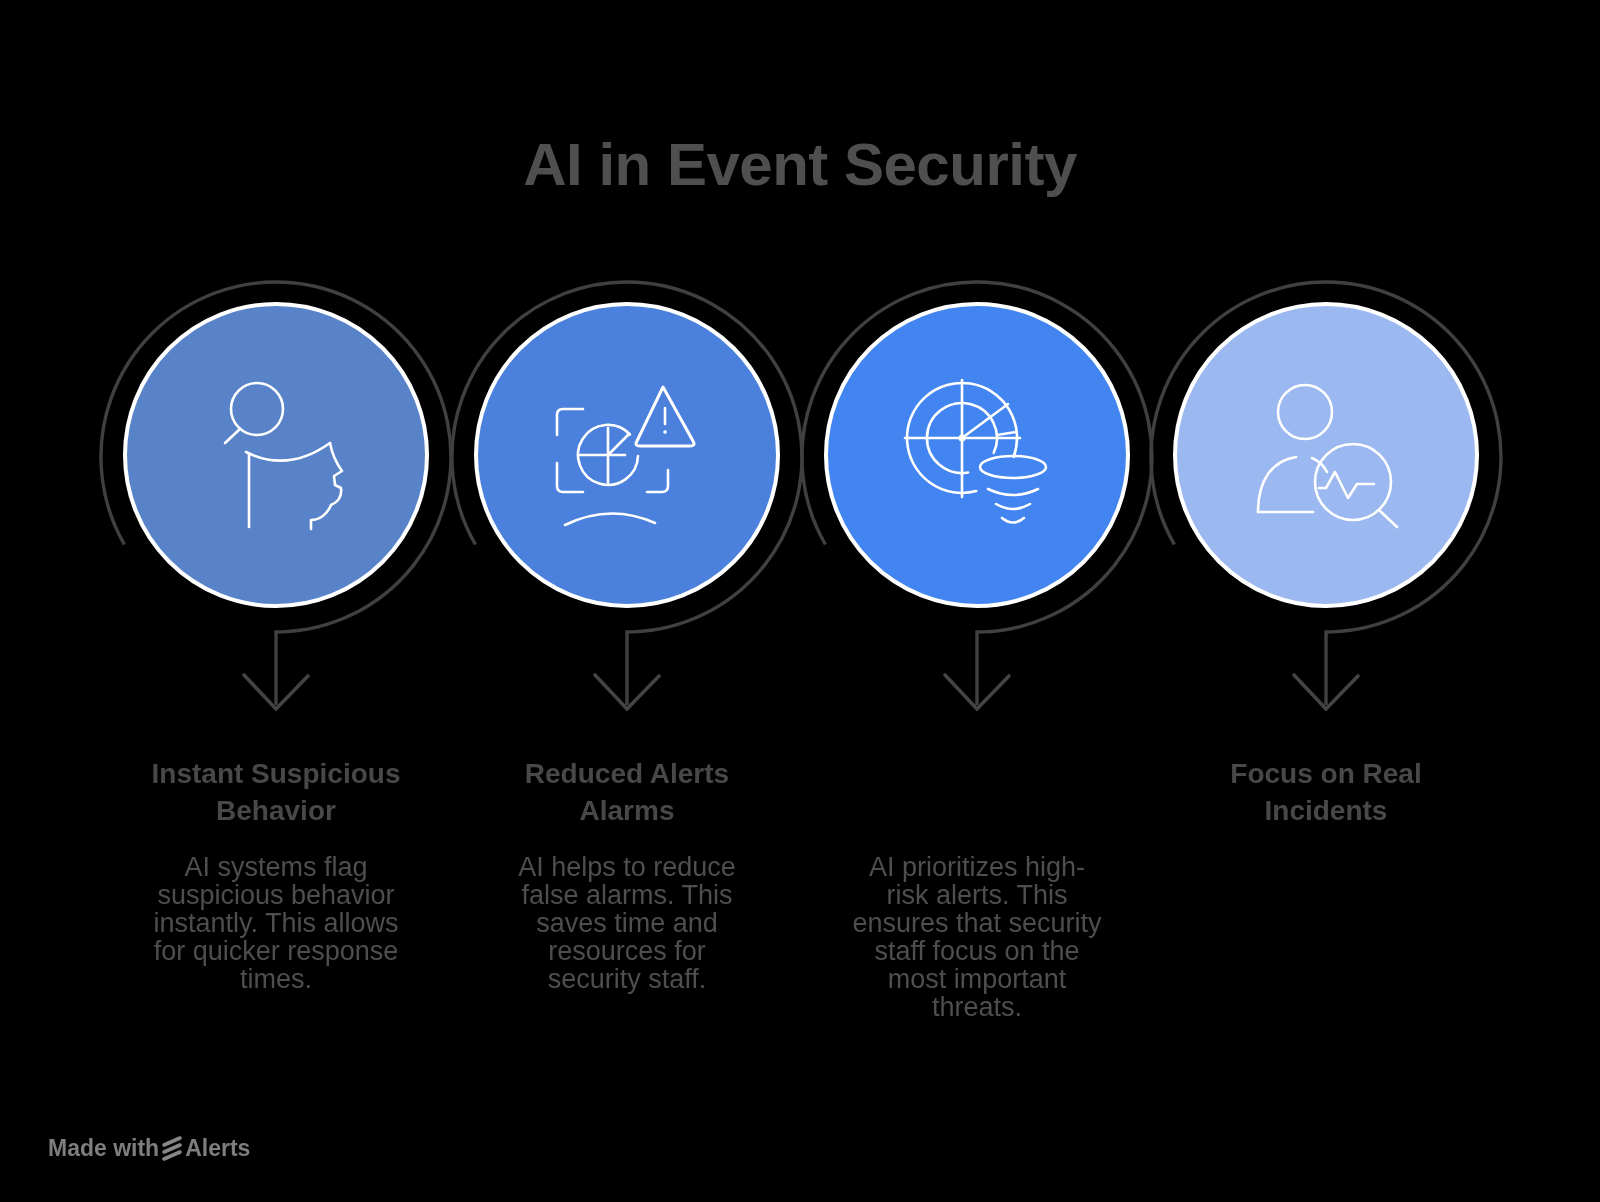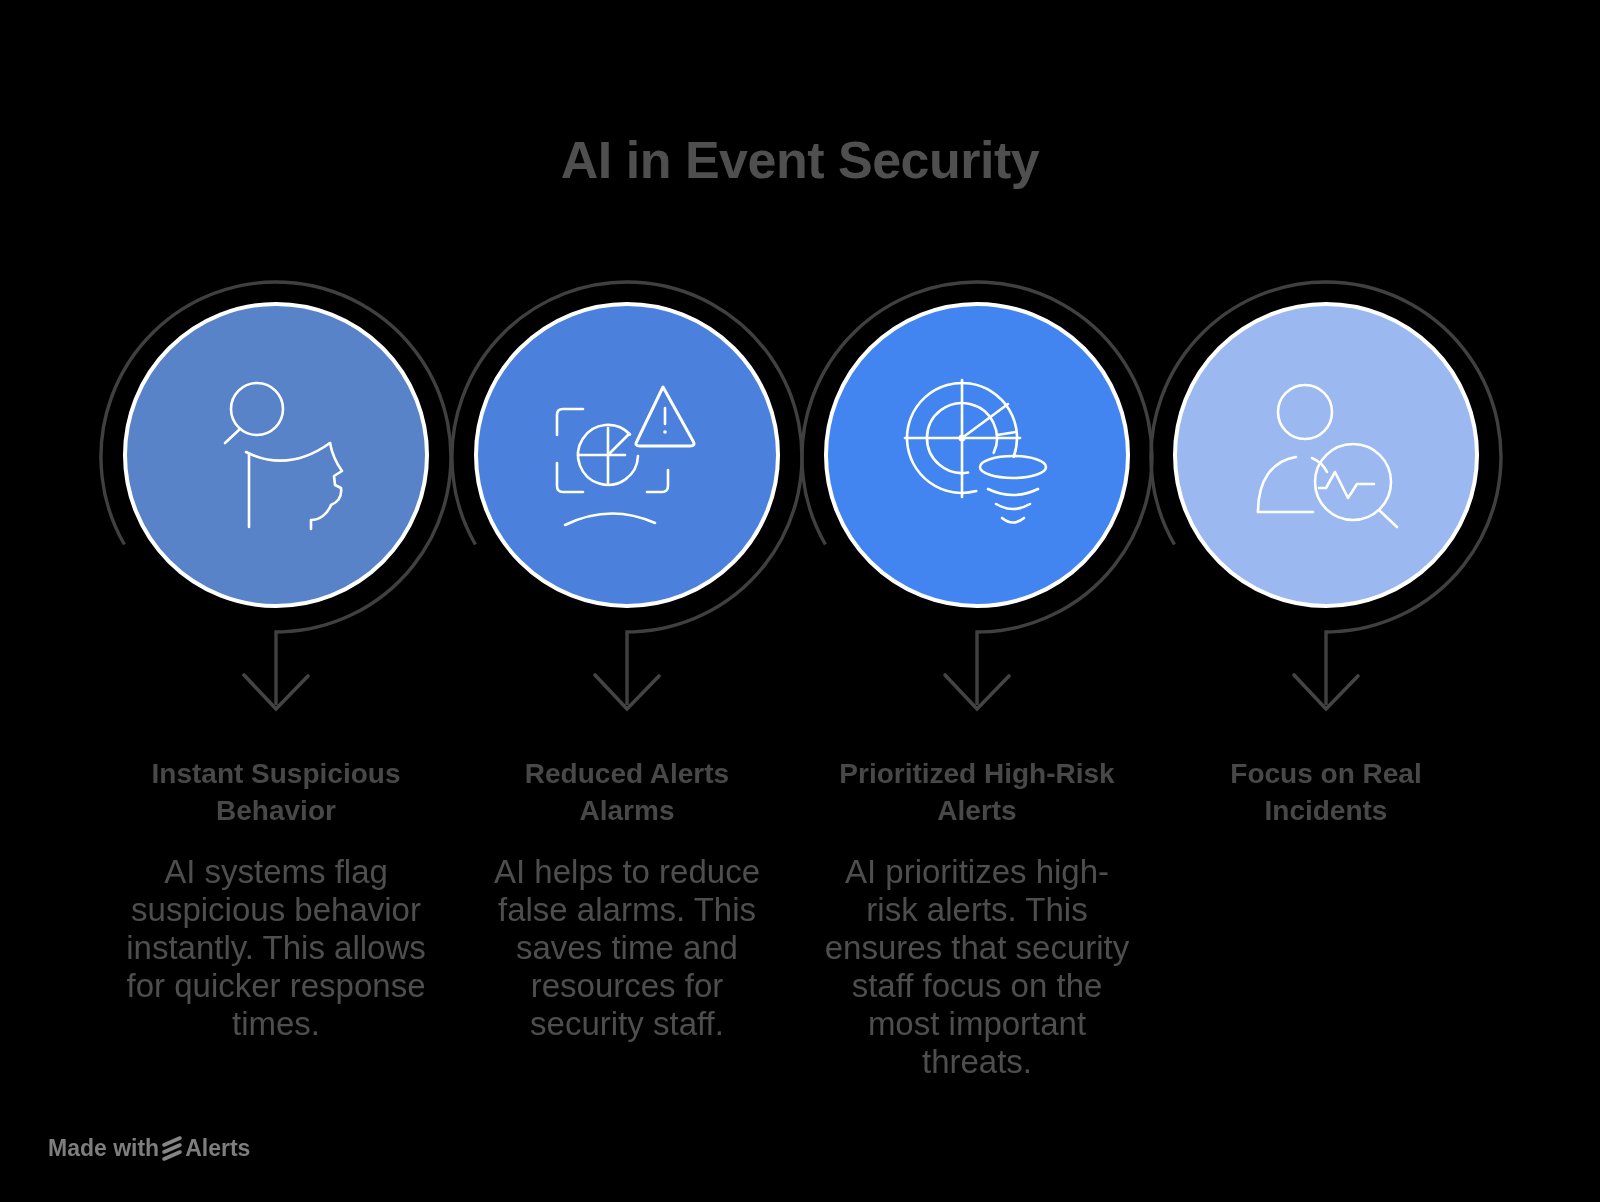--- a/index.html
+++ b/index.html
@@ -6,21 +6,21 @@
   body {
     width:1600px; height:1202px;
     background:#000000;
     font-family:"Liberation Sans", sans-serif;
     position:relative;
     overflow:hidden;
   }
   .page-title {
     position:absolute; top:130px; left:0; width:1600px;
     text-align:center;
-    font-size:52px; font-weight:700; letter-spacing:-0.5px;
+    font-size:60px; font-weight:700; letter-spacing:-0.5px;
     color:#4f4f4f;
   }
   .column { position:absolute; top:0; width:360px; height:939px; }
   .col-1 { left:96px; }
   .col-2 { left:447px; }
   .col-3 { left:797px; }
   .col-4 { left:1146px; }
   .badge { position:absolute; top:265px; left:0; }
   .ring  { fill:none; stroke:#404040; stroke-width:3.4px; }
   .arrowhead { fill:none; stroke:#444444; stroke-width:3.6px; stroke-linecap:round; }
@@ -28,21 +28,21 @@
   .icon  { fill:none; stroke:#ffffff; stroke-width:2.6px; stroke-linecap:round; stroke-linejoin:round; }
   .feature-heading {
     position:absolute; top:755px; left:0; width:360px;
     text-align:center; white-space:pre-line;
     font-size:28px; line-height:37px; font-weight:700;
     color:#484848;
   }
   .feature-body {
     position:absolute; top:853px; left:10px; width:340px;
     text-align:center; white-space:pre-line;
-    font-size:33px; line-height:38px; font-weight:500;
+    font-size:27px; line-height:28px; font-weight:500;
     color:#4e4e4e;
   }
   .watermark {
     position:absolute; left:48px; top:1133px;
     display:flex; align-items:center; 
     font-size:23px; font-weight:600; color:#7e7e7e;
   }
   .napkin-logo { display:block; }
 </style>
 </head>
@@ -112,22 +112,20 @@
       <path d="M108 173 H223"></path>
       <path d="M165 173 L211 139"></path>
       <path d="M200 170 L219 167"></path>
       <circle cx="165" cy="173" r="3.5" fill="#ffffff" stroke="none"></circle>
       <ellipse cx="216" cy="202" rx="33" ry="11"></ellipse>
       <path d="M191 224 Q216 236 241 224"></path>
       <path d="M199 239 Q216 249 233 239"></path>
       <path d="M205 253 Q216 262 227 253"></path>
     </g>
   </svg>
-  <div class="feature-heading">Prioritized High-Risk
-Alerts</div>
   <div class="feature-body">AI prioritizes high-
 risk alerts. This
 ensures that security
 staff focus on the
 most important
 threats.</div>
 </div>
 
 <div class="column col-4">
   <svg class="badge" width="360" height="470" viewBox="0 0 360 470">

